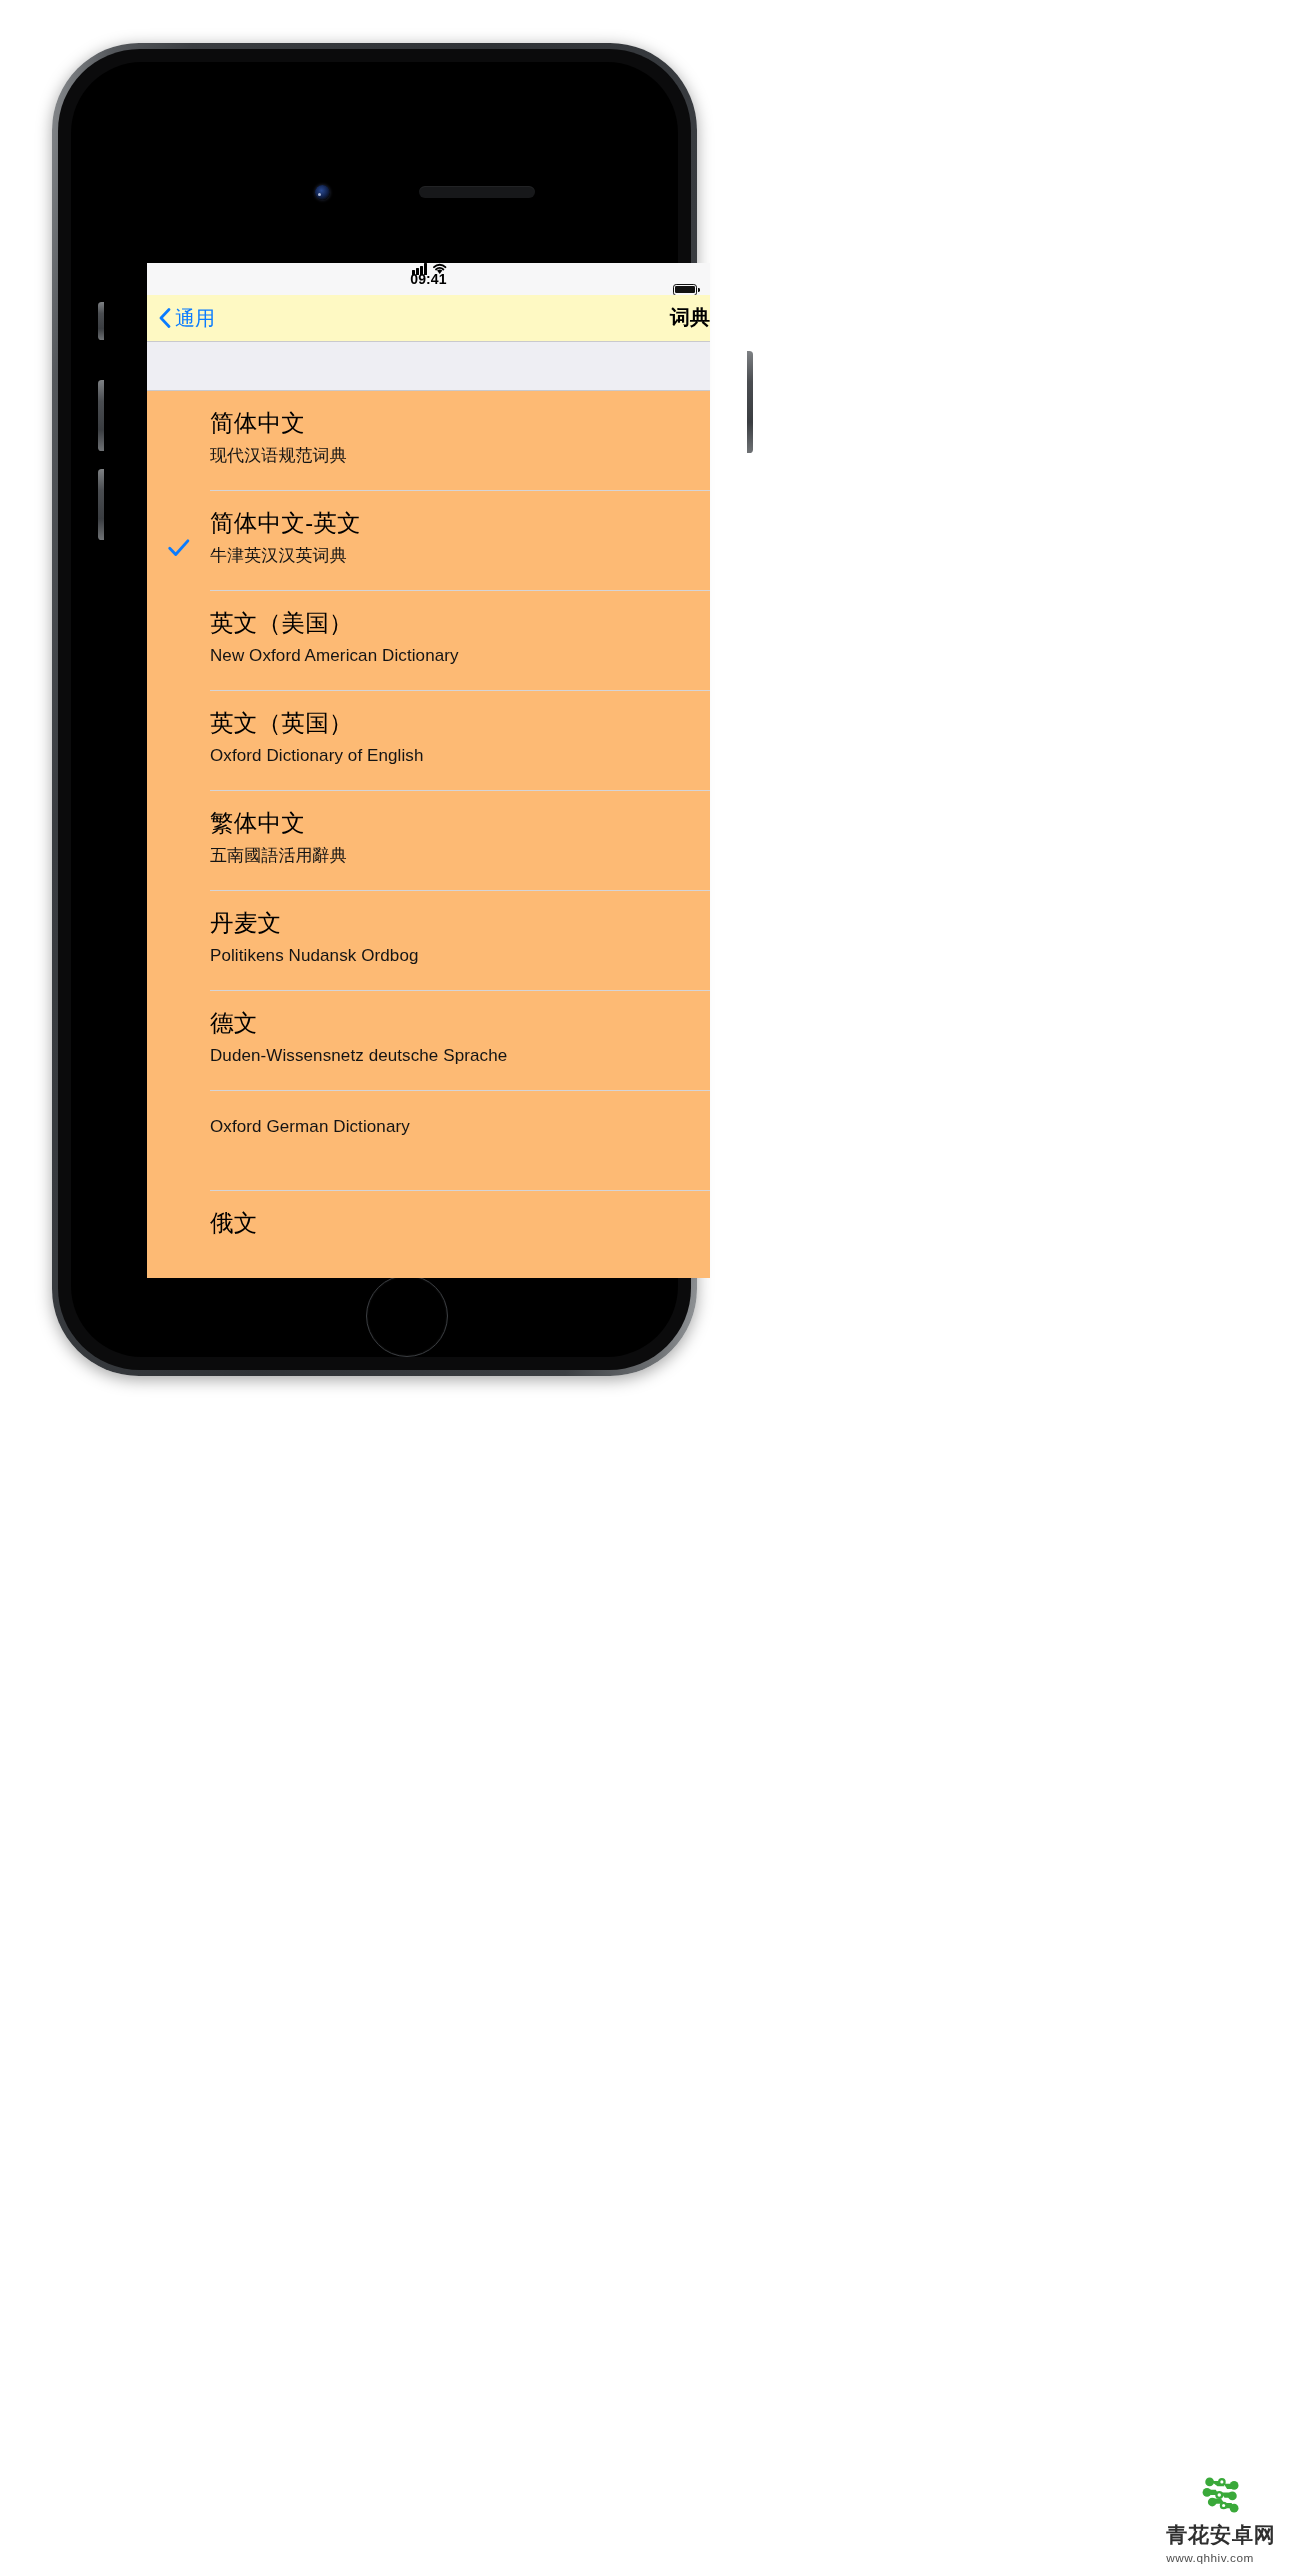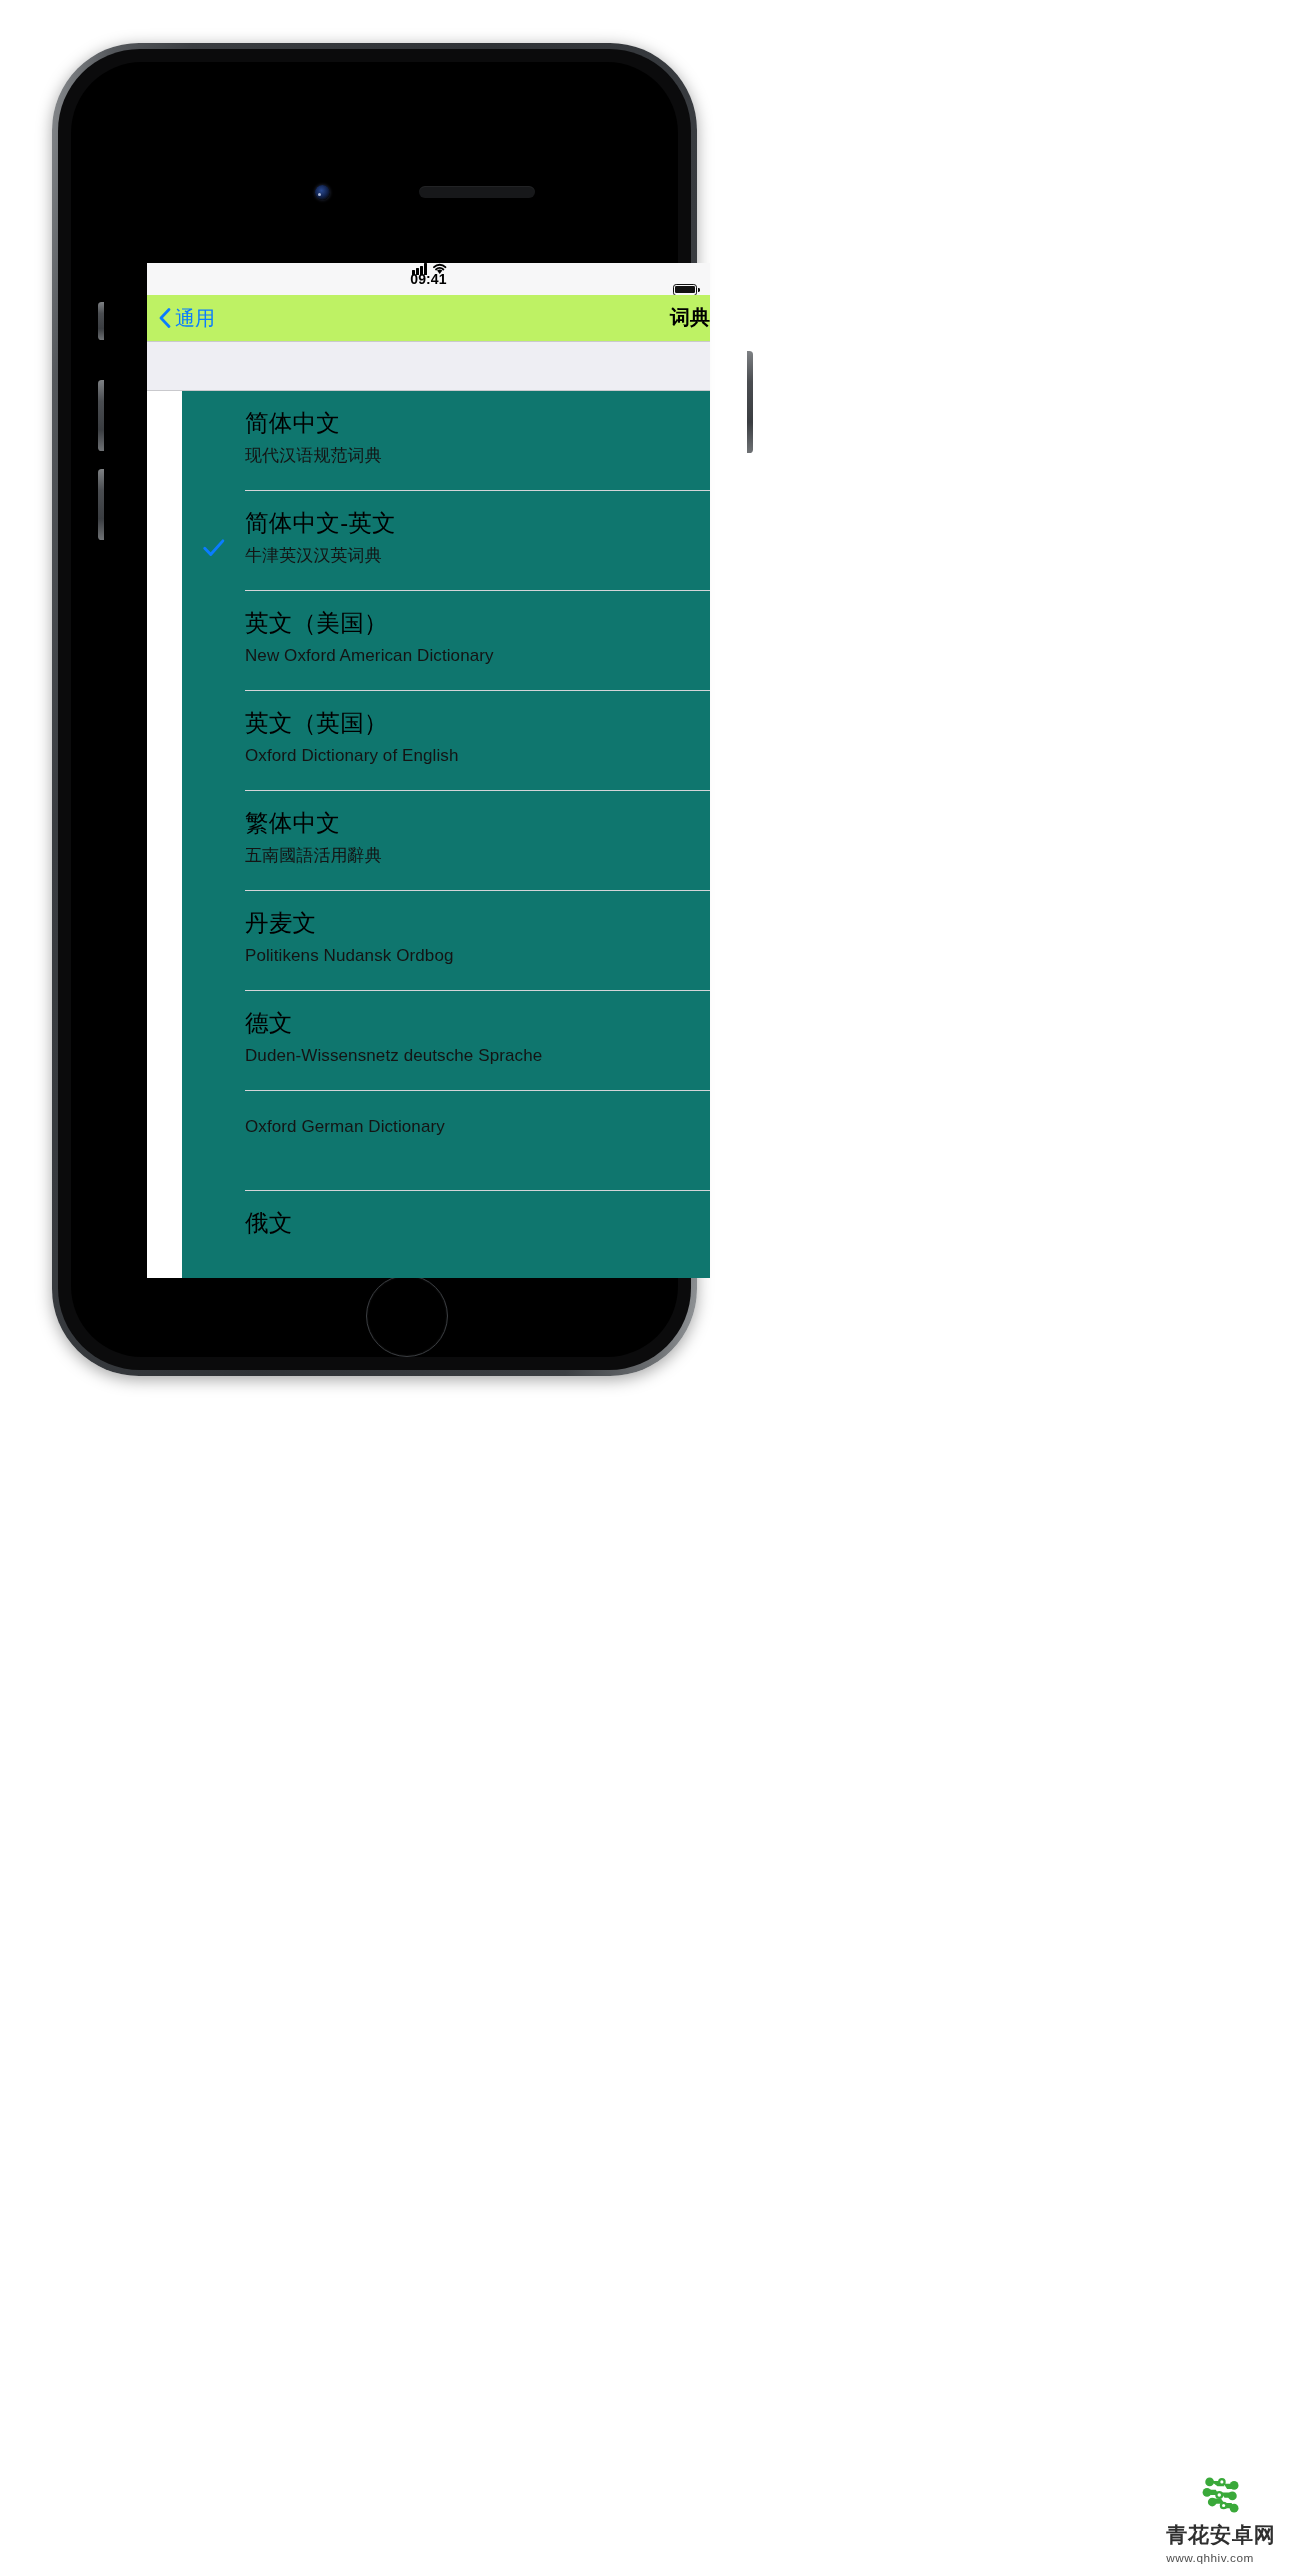--- a/index.html
+++ b/index.html
@@ -187,21 +187,21 @@
     display: block;
     height: 100%;
     width: 100%;
     background: #111;
     border-radius: 1.3px;
   }
 
   
   #nav-bar {
     height: 47px;
-    background: #bef264;
+    background: #fef9c3;
     border-bottom: 0.9px solid #c9c9cd;
     display: flex;
     align-items: center;
     position: relative;
     box-sizing: border-box;
   }
   #back-button {
     display: flex;
     align-items: center;
     gap: 4.5px;
@@ -229,22 +229,21 @@
   
   #section-gap {
     height: 49px;
     background: #eeeef3;
     border-bottom: 0.9px solid #c9c9cd;
     box-sizing: border-box;
   }
 
   
   #dictionary-list {
-    background: #0f766e;
-    margin-left: 35px;
+    background: #fdba74;
   }
   .list-row {
     display: flex;
     align-items: flex-start;
     min-height: 100px;
     position: relative;
     box-sizing: border-box;
     padding: 18px 0 16.3px 0;
     cursor: pointer;
   }

